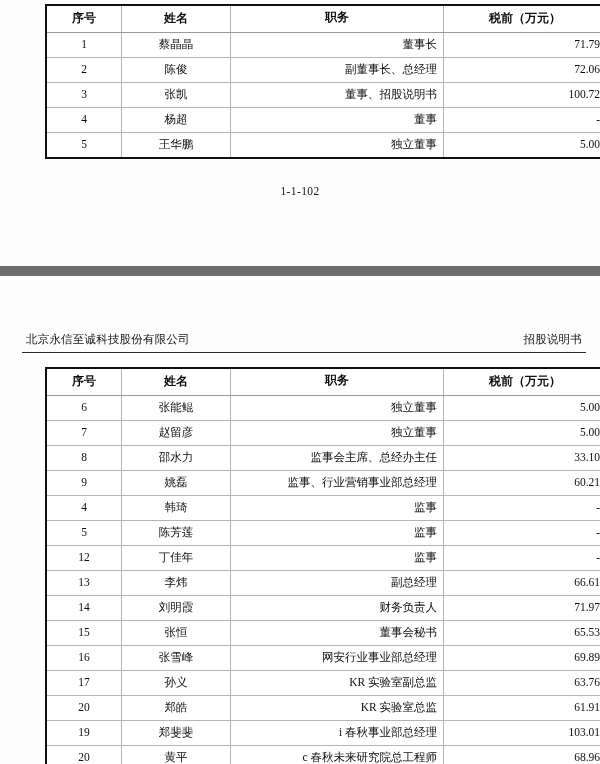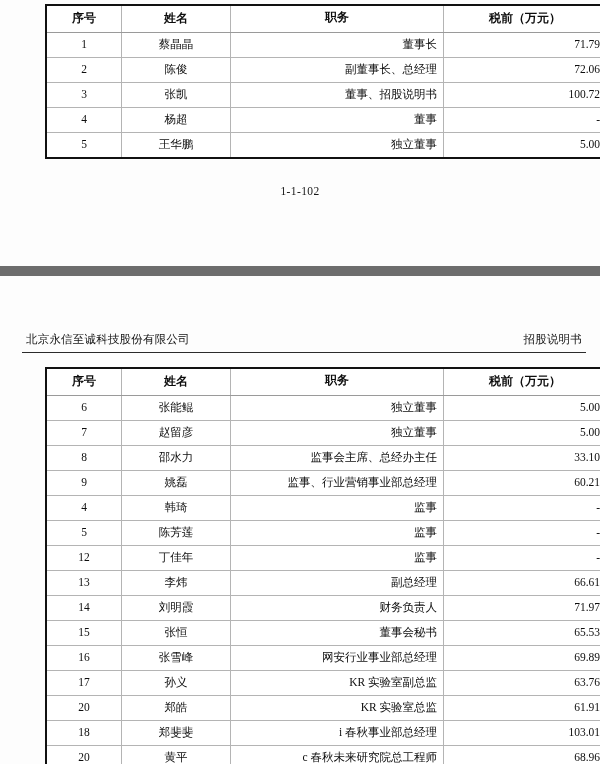--- a/index.html
+++ b/index.html
@@ -254,21 +254,21 @@
           <td class="c-duty">KR 实验室副总监</td>
           <td class="c-amt">63.76</td>
         </tr>
         <tr>
           <td class="c-no">20</td>
           <td class="c-name">郑皓</td>
           <td class="c-duty">KR 实验室总监</td>
           <td class="c-amt">61.91</td>
         </tr>
         <tr>
-          <td class="c-no">18</td>
+          <td class="c-no">19</td>
           <td class="c-name">郑斐斐</td>
           <td class="c-duty">i 春秋事业部总经理</td>
           <td class="c-amt">103.01</td>
         </tr>
         <tr>
           <td class="c-no">20</td>
           <td class="c-name">黄平</td>
           <td class="c-duty">c 春秋未来研究院总工程师</td>
           <td class="c-amt">68.96</td>
         </tr>

